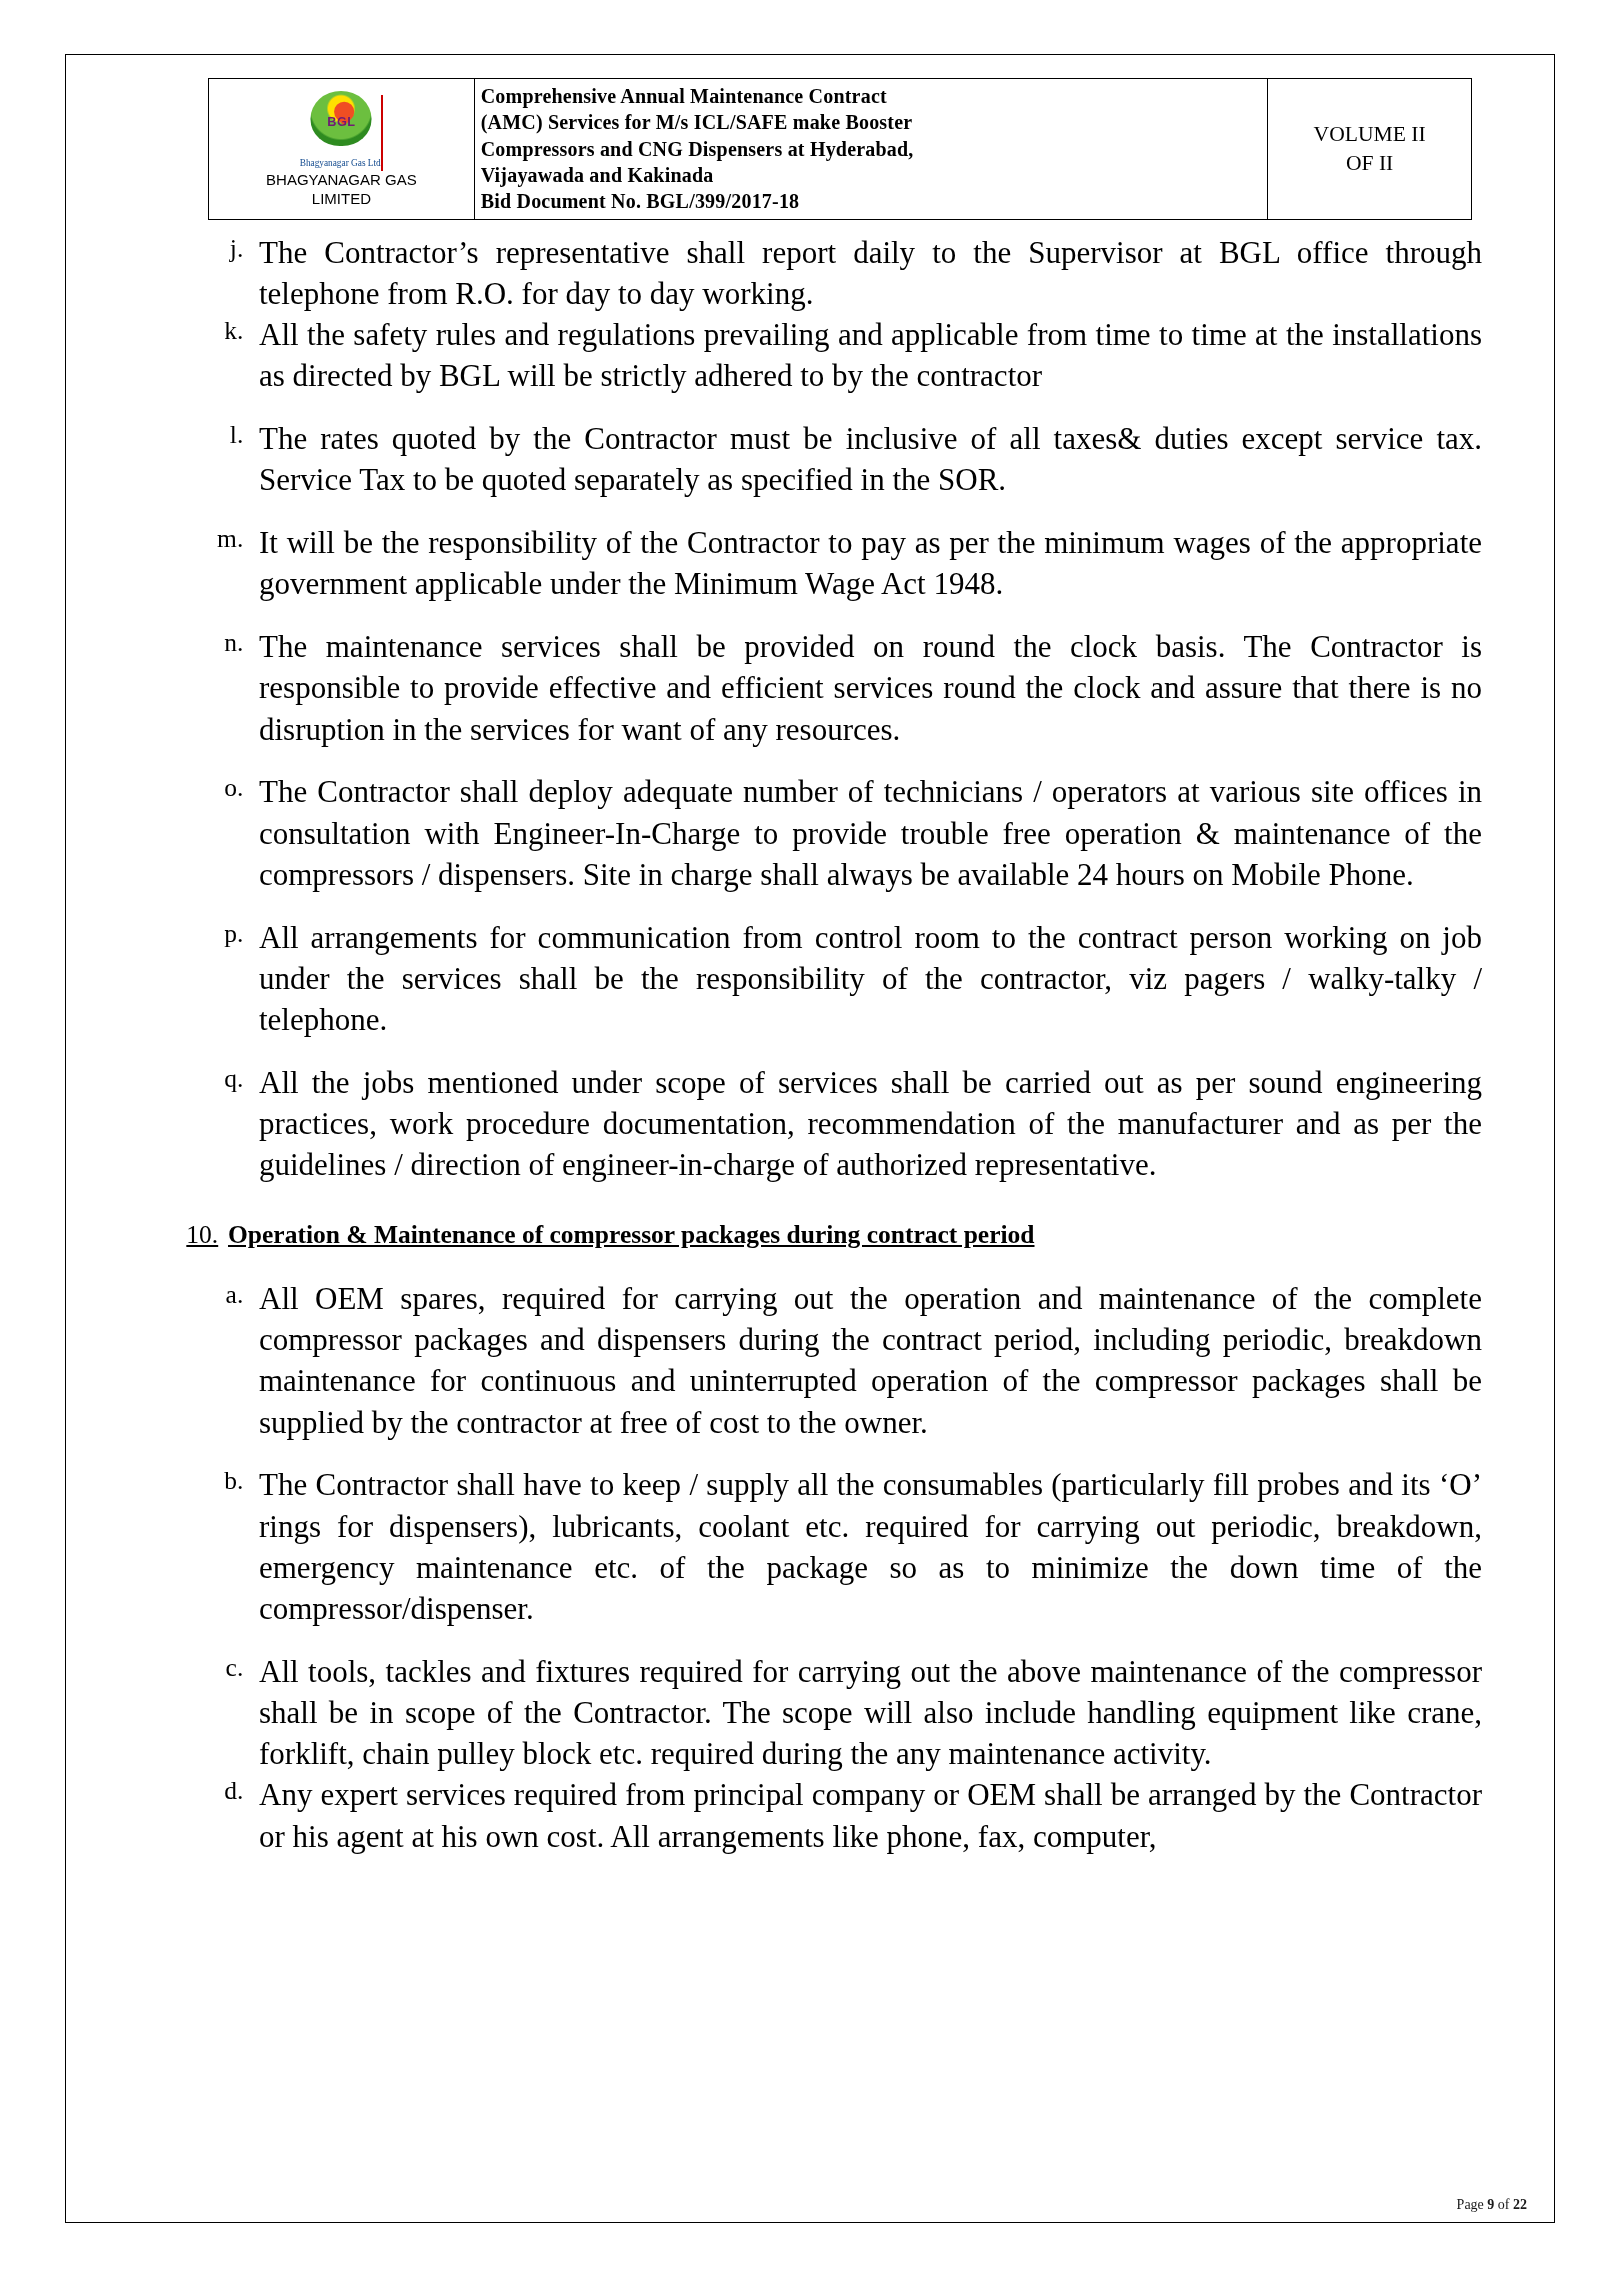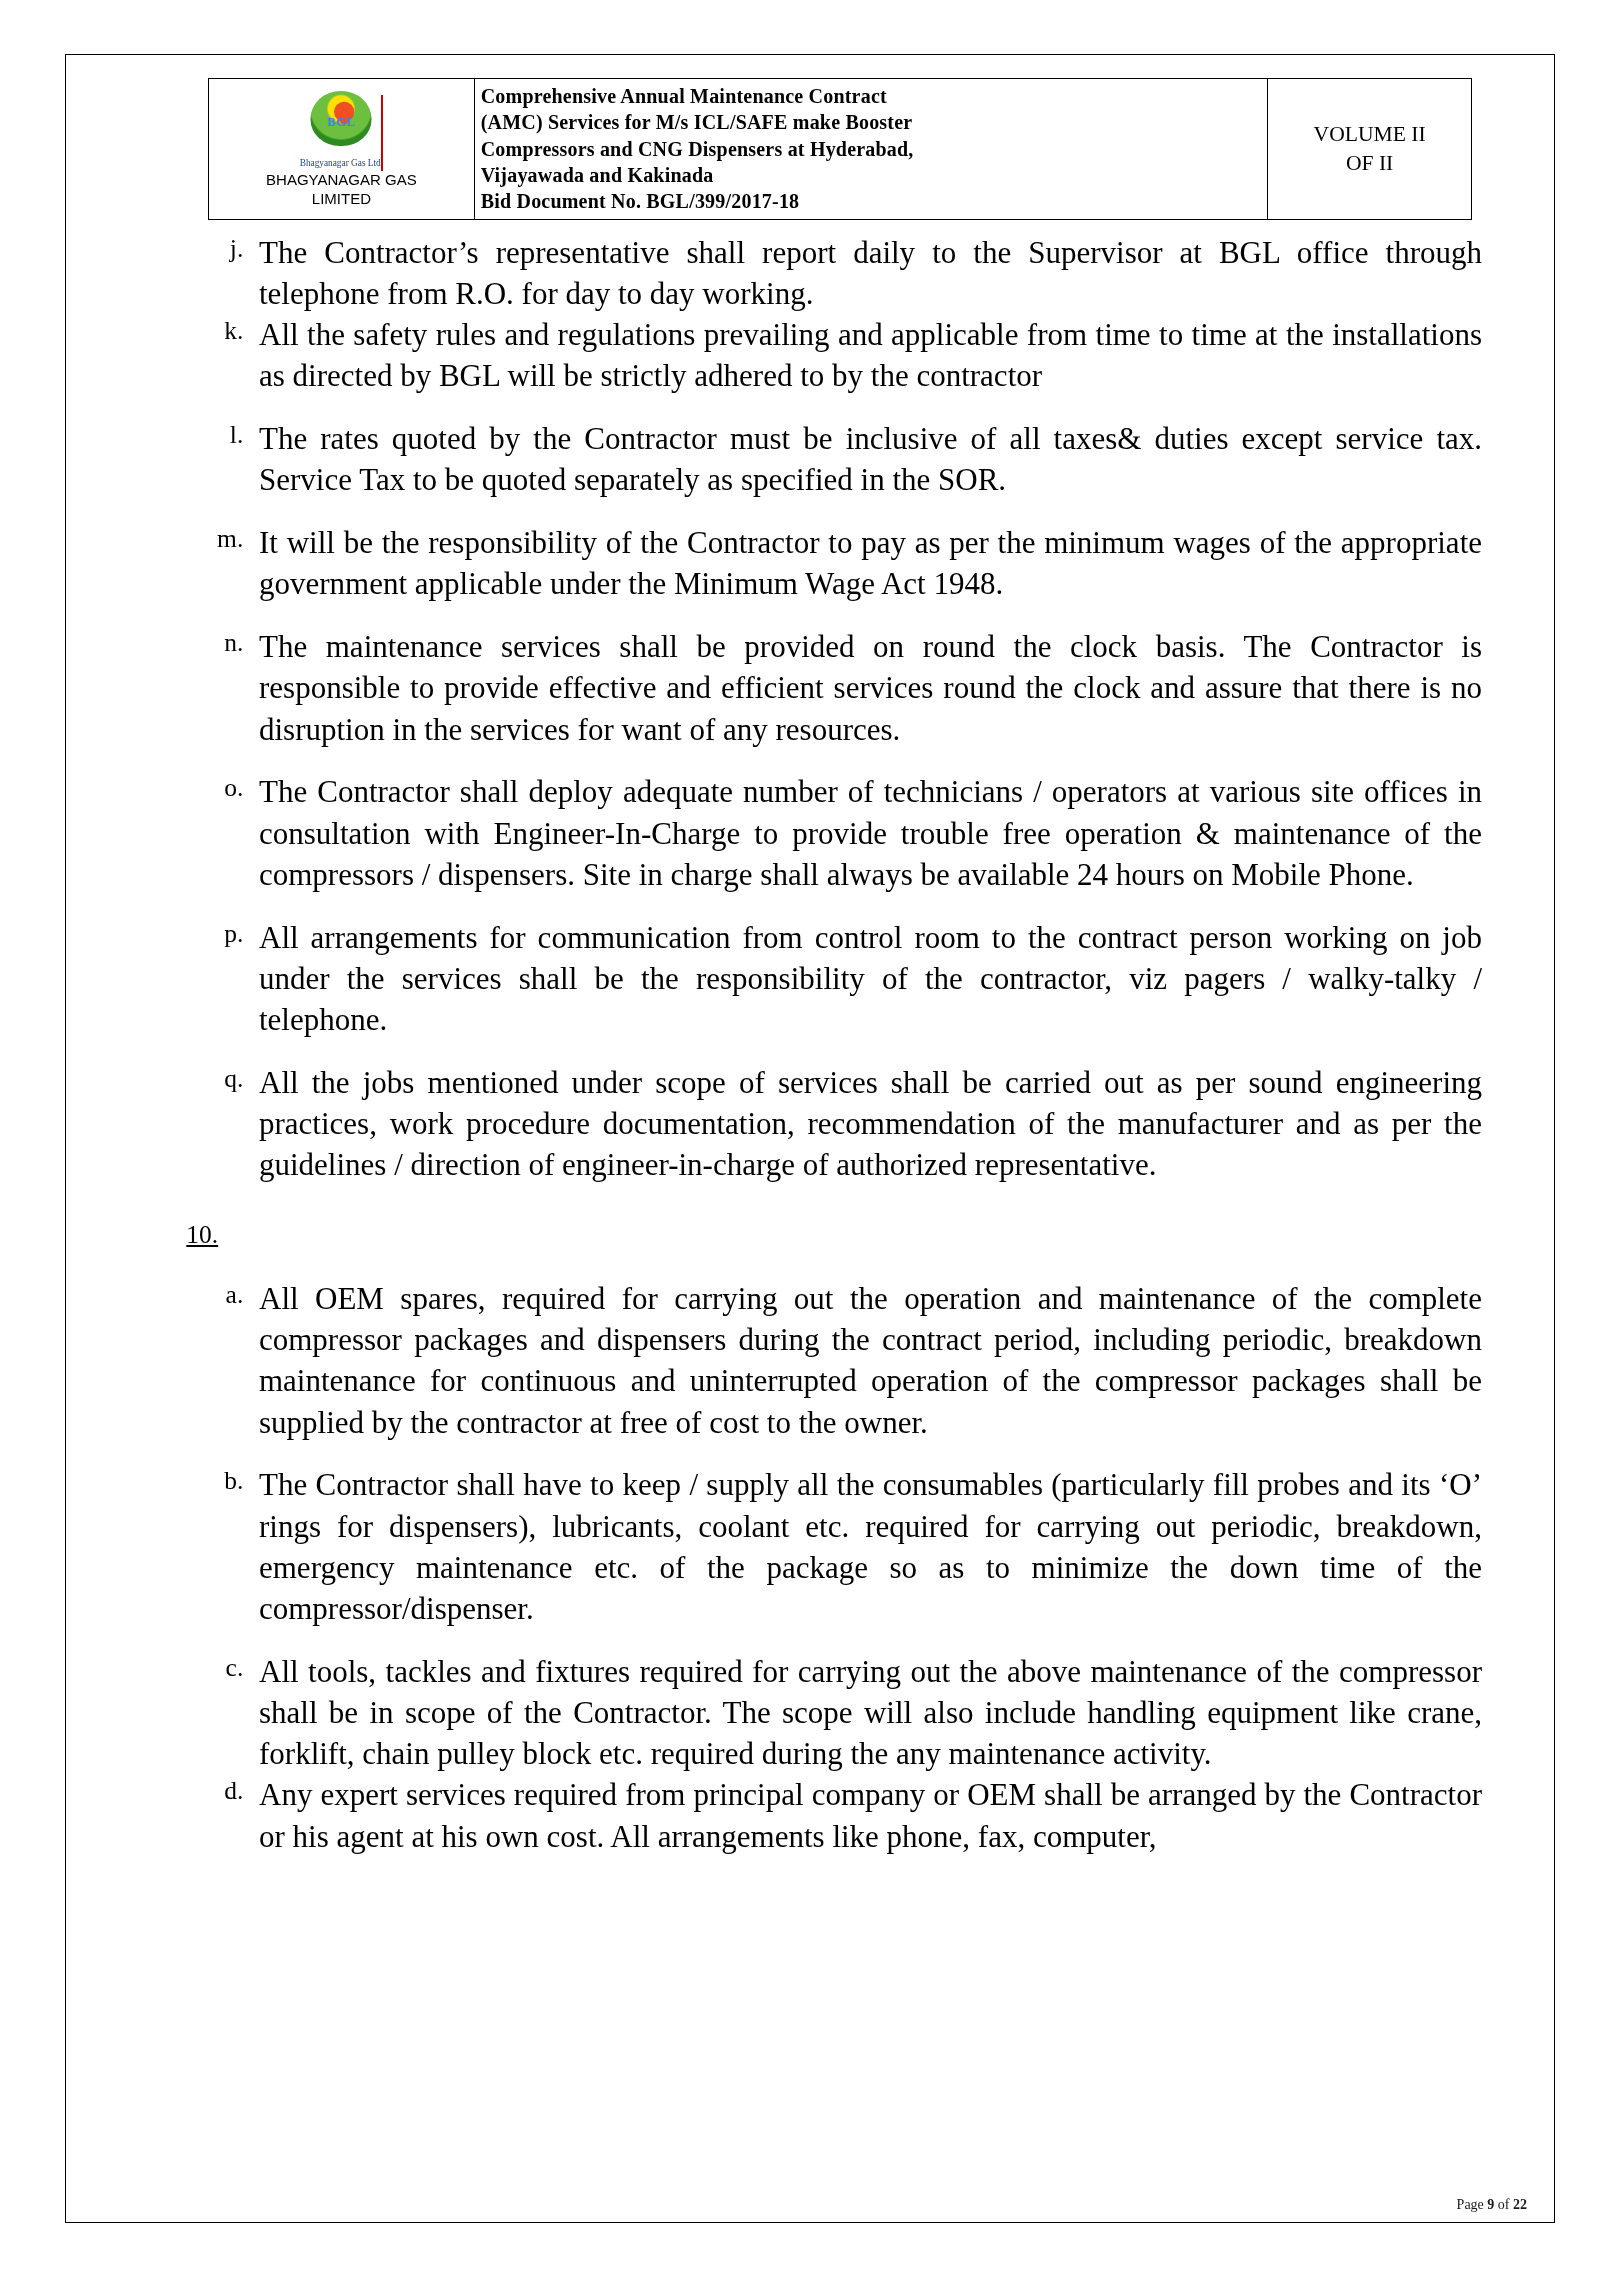--- a/index.html
+++ b/index.html
@@ -93,24 +93,24 @@
     height: 19.6px;
     background: #f04e23;
     border-radius: 50% 50% 50% 0;
     rotate: -45deg;
   }
   .logo-text-bgl {
     position: absolute;
     left: 50%;
     top: 26.5px;
     transform: translateX(-50%);
-    font-family: Liberation Serif, serif;
+    font-family: Liberation Sans, sans-serif;
     font-size: 12.7px;
     font-weight: bold;
-    color: #3b82f6;
+    color: #701a75;
     letter-spacing: 0.5px;
   }
   .logo-sub {
     font-family: "Liberation Serif", serif;
     font-size: 9.3px;
     color: #134b8f;
     text-align: center;
     margin-top: 1px;
   }
   .logo-redline {
@@ -262,20 +262,21 @@
         <div class="txt">All arrangements for communication from control room to the contract person working on job under the services shall be the responsibility of the contractor, viz pagers / walky-talky / telephone.</div>
       </div>
 
       <div class="item gap">
         <div class="marker">q.</div>
         <div class="txt">All the jobs mentioned under scope of services shall be carried out as per sound engineering practices, work procedure documentation, recommendation of the manufacturer and as per the guidelines / direction of engineer-in-charge of authorized representative.</div>
       </div>
 
       <div class="heading-row">
         <div class="marker num">10.</div>
+        <div class="heading-txt">Operation &amp; Maintenance of compressor packages during contract period</div>
       </div>
 
       <div class="item">
         <div class="marker">a.</div>
         <div class="txt">All OEM spares, required for carrying out the operation and maintenance of the complete compressor packages and dispensers during the contract period, including periodic, breakdown maintenance for continuous and uninterrupted operation of the compressor packages shall be supplied by the contractor at free of cost to the owner.</div>
       </div>
 
       <div class="item gap">
         <div class="marker">b.</div>
         <div class="txt">The Contractor shall have to keep / supply all the consumables (particularly fill probes and its ‘O’ rings for dispensers), lubricants, coolant etc. required for carrying out periodic, breakdown, emergency maintenance etc. of the package so as to minimize the down time of the compressor/dispenser.</div>

